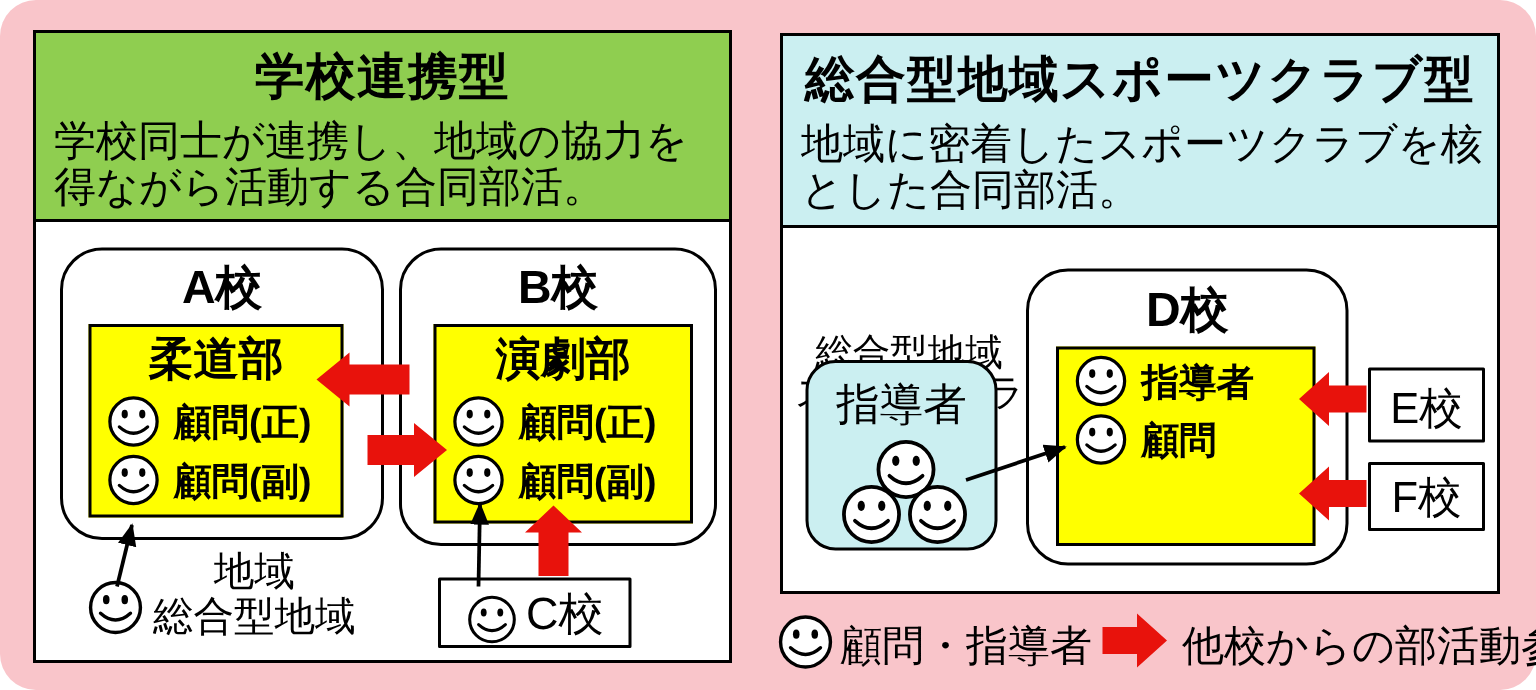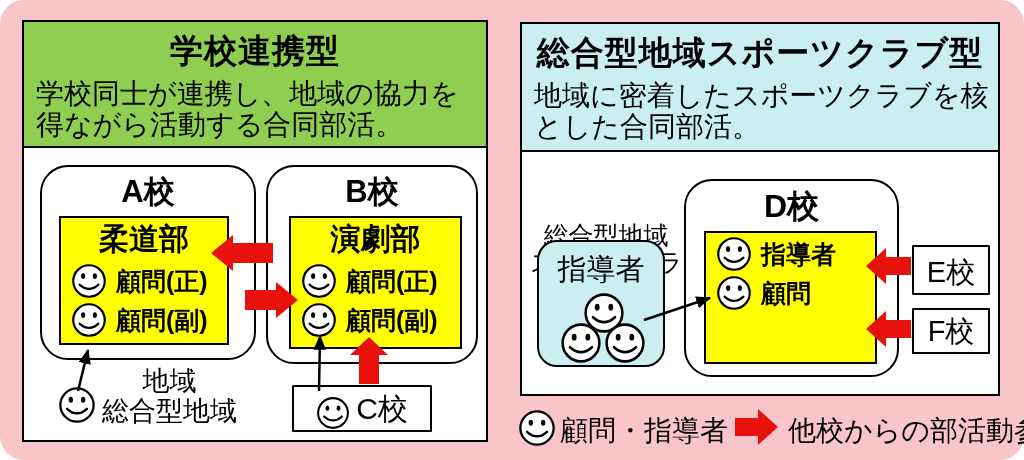--- a/index.html
+++ b/index.html
@@ -26,21 +26,21 @@
   .school-name { text-align: center; font-size: 31px; padding-top: 4px; }
   .club-box { position: absolute; background: #ffff00; border: 2px solid #000; box-sizing: border-box; }
   .club-title { text-align: center; font-size: 30px; padding-top: 1px; }
   .role-row { display: flex; align-items: center; gap: 9px; padding-left: 10px; margin-top: 3px; }
   .role-label { font-size: 25px; white-space: nowrap; }
 
   .smiley { display: block; }
 
   .pill { position: absolute; background: #fff; border: 2.5px solid #000; border-radius: 1px;
           box-sizing: border-box; display: flex; align-items: flex-end; justify-content: center; }
-  .pill-c { left: 268px; top: 363px; width: 140px; height: 47px; gap: 6px; }
+  .pill-c { left: 268px; top: 363px; width: 129px; height: 47px; gap: 6px; }
   .pill-label { font-size: 30px; white-space: nowrap; }
   .pill-e { left: 390px; top: 221px; width: 78px; height: 50px; }
   .pill-f { left: 390px; top: 284px; width: 78px; height: 46px; }
 
   .volunteer-smiley { position: absolute; left: 34px; top: 364px; }
   .volunteer-label { position: absolute; left: 78px; top: 344px; font-size: 27px; line-height: 30px; white-space: nowrap; text-align: center; }
 
   .sc-label { position: absolute; left: 8px; top: 162px; width: 152px; text-align: center;
               font-size: 25px; line-height: 27px; white-space: nowrap; margin-top: 36px; }
   .sc-box { position: absolute; left: 15px; top: 216px; width: 128px; height: 127px;

